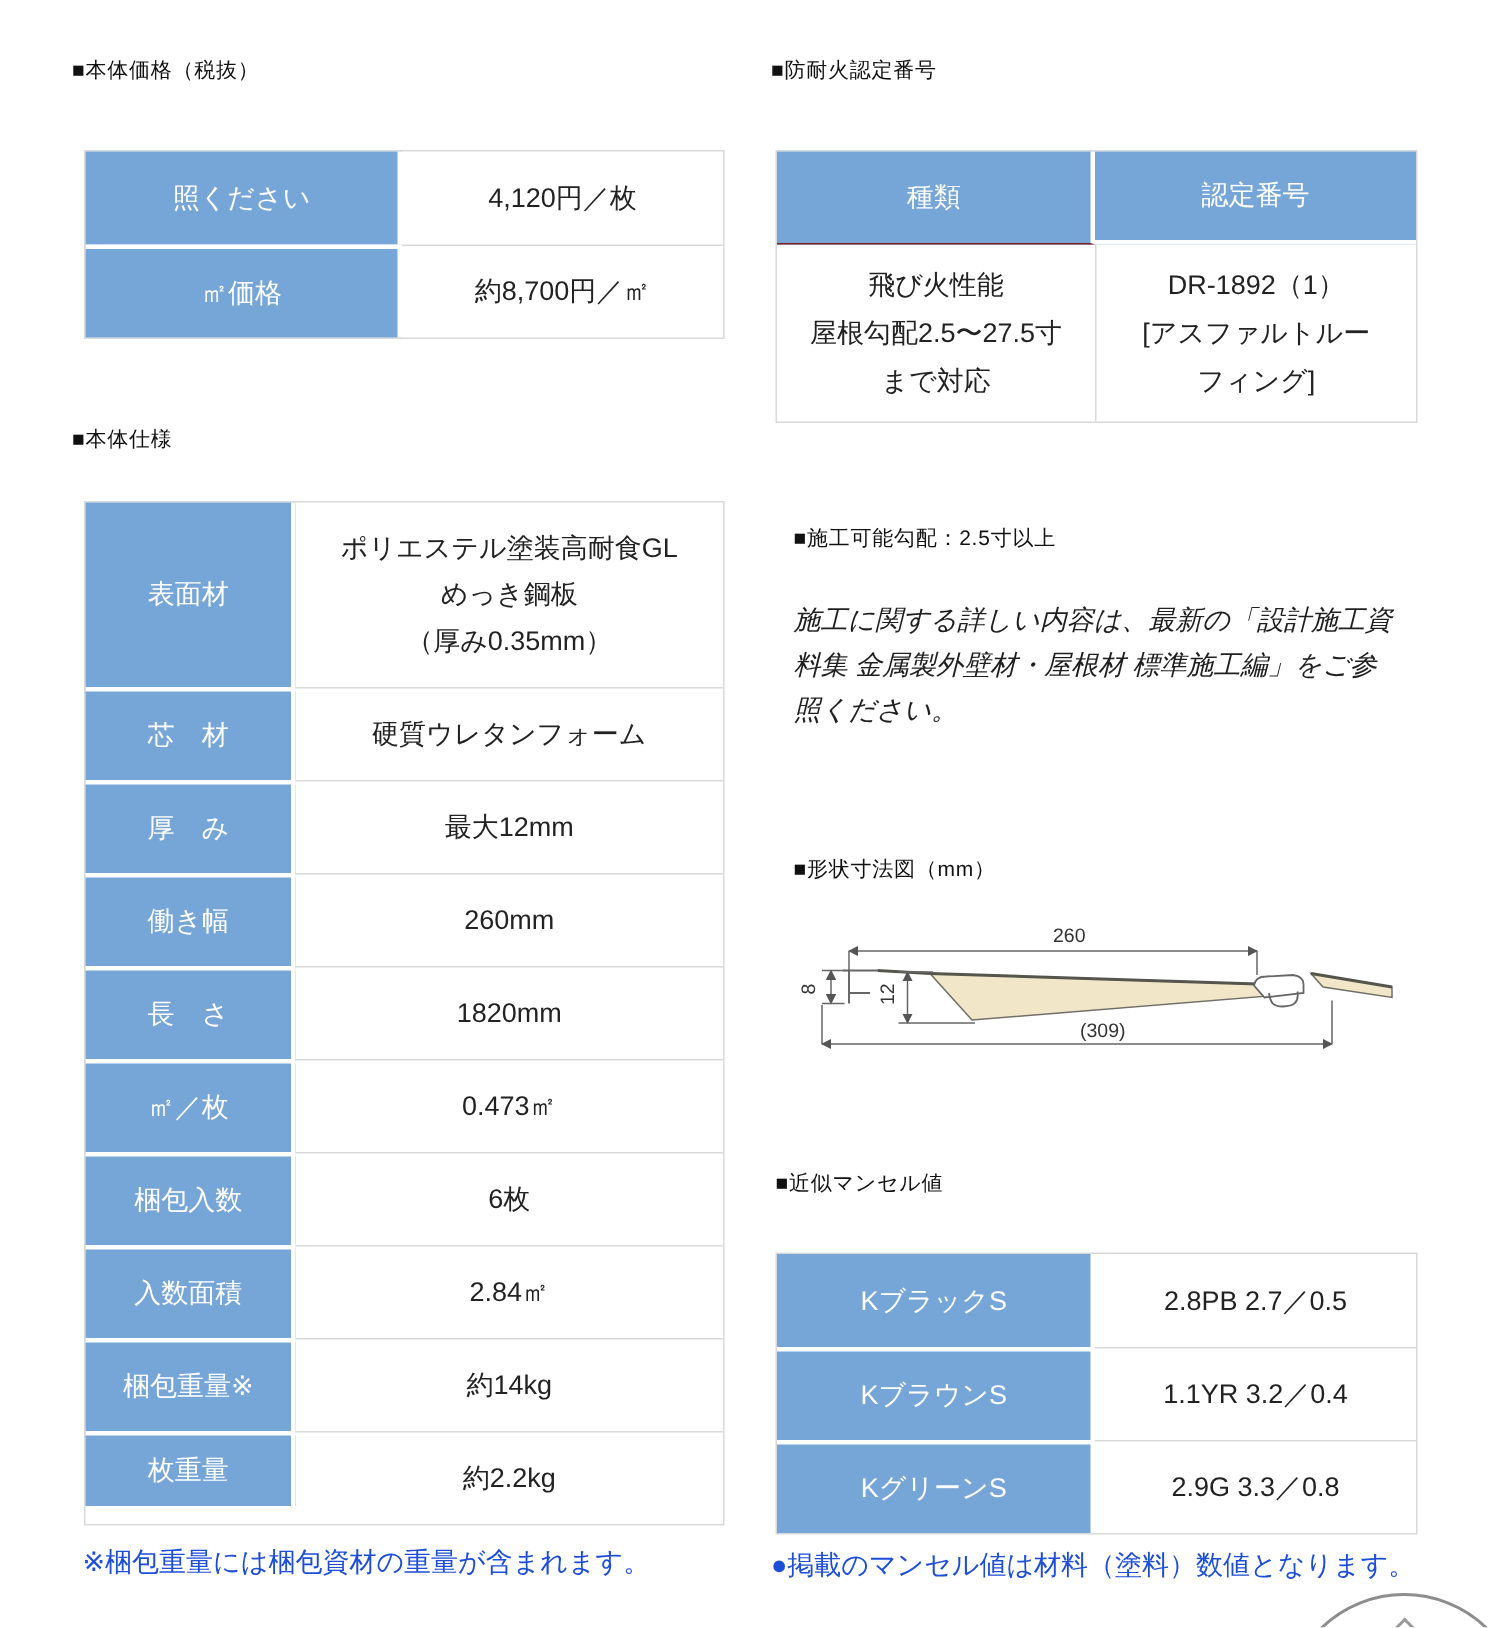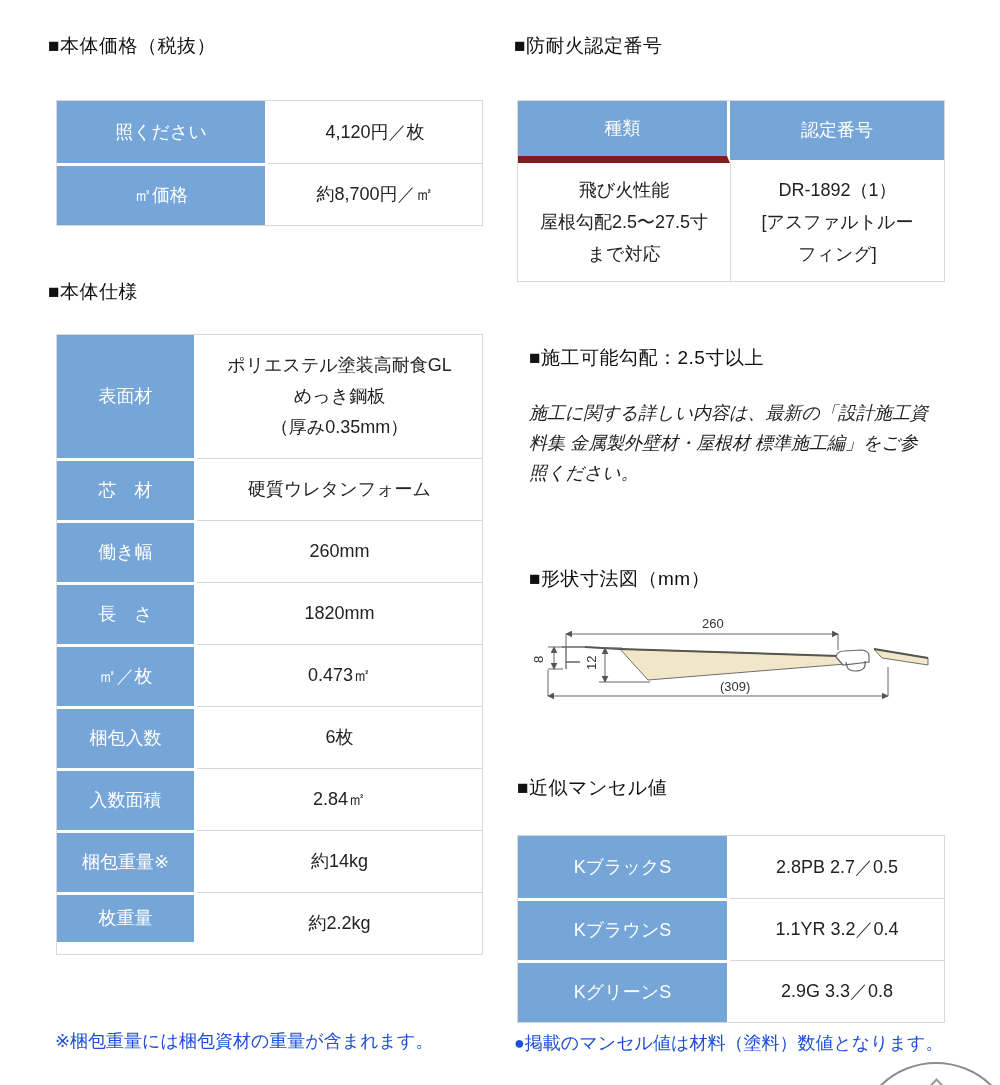--- a/index.html
+++ b/index.html
@@ -3,21 +3,21 @@
 <meta charset="utf-8">
 <style>
   * { margin:0; padding:0; box-sizing:border-box; }
   html,body { background:#fff; }
   .page {
     position:relative; width:1000px; height:1085px; overflow:hidden;
     background:#ffffff; color:#1f1f1f;
     font-family:"Liberation Sans","DejaVu Sans",sans-serif;
   }
   .heading {
-    position:absolute; font-size:19px; color:#111; letter-spacing:0.5px;
+    position:absolute; font-size:14px; color:#111; letter-spacing:0.5px;
     white-space:nowrap; line-height:24px;
   }
   .tbl {
     position:absolute; background:#fff; border:1px solid #d9d9d9;
   }
   .trow { display:flex; }
   .cell {
     display:flex; align-items:center; justify-content:center;
     text-align:center; font-size:18px; line-height:31px; white-space:pre-line;
   }
@@ -64,20 +64,24 @@
       <div class="cell th sep-r-white" style="width:140px; height:123px;">表面材</div>
       <div class="cell td" style="flex:1; height:123px;">ポリエステル塗装高耐食GL
 めっき鋼板
 （厚み0.35mm）</div>
     </div>
     <div class="trow">
       <div class="cell th sep-r-white sep-t-white" style="width:140px; height:62px;">芯　材</div>
       <div class="cell td sep-t-gray" style="flex:1; height:62px;">硬質ウレタンフォーム</div>
     </div>
     <div class="trow">
+      <div class="cell th sep-r-white sep-t-white" style="width:140px; height:62px;">厚　み</div>
+      <div class="cell td sep-t-gray" style="flex:1; height:62px;">最大12mm</div>
+    </div>
+    <div class="trow">
       <div class="cell th sep-r-white sep-t-white" style="width:140px; height:62px;">働き幅</div>
       <div class="cell td sep-t-gray" style="flex:1; height:62px;">260mm</div>
     </div>
     <div class="trow">
       <div class="cell th sep-r-white sep-t-white" style="width:140px; height:62px;">長　さ</div>
       <div class="cell td sep-t-gray" style="flex:1; height:62px;">1820mm</div>
     </div>
     <div class="trow">
       <div class="cell th sep-r-white sep-t-white" style="width:140px; height:62px;">㎡／枚</div>
       <div class="cell td sep-t-gray" style="flex:1; height:62px;">0.473㎡</div>
@@ -99,21 +103,21 @@
       <div class="cell td sep-t-gray" style="flex:1; height:62px;">約2.2kg</div>
     </div>
   </div>
 
   <div class="note" style="left:55px; top:1026px;">※梱包重量には梱包資材の重量が含まれます。</div>
 
   <div class="heading" style="left:514px; top:34px;">■防耐火認定番号</div>
 
   <div class="tbl" style="left:517px; top:100px; width:428px;">
     <div class="trow">
-      <div class="cell th sep-r-white" style="width:212px; height:62px; border-bottom:7px solid #7f1d1d;">種類</div>
+      <div class="cell th sep-r-white" style="width:212px; height:62px; border-bottom:1px solid #7f1d1d;">種類</div>
       <div class="cell th" style="flex:1; height:62px; border-bottom:3px solid #fff;">認定番号</div>
     </div>
     <div class="trow">
       <div class="cell td" style="width:212px; height:118px; line-height:32px;">飛び火性能
 屋根勾配2.5〜27.5寸
 まで対応</div>
       <div class="cell td sep-l-gray" style="flex:1; height:118px; line-height:32px;">DR-1892（1）
 [アスファルトルー
 フィング]</div>
     </div>

